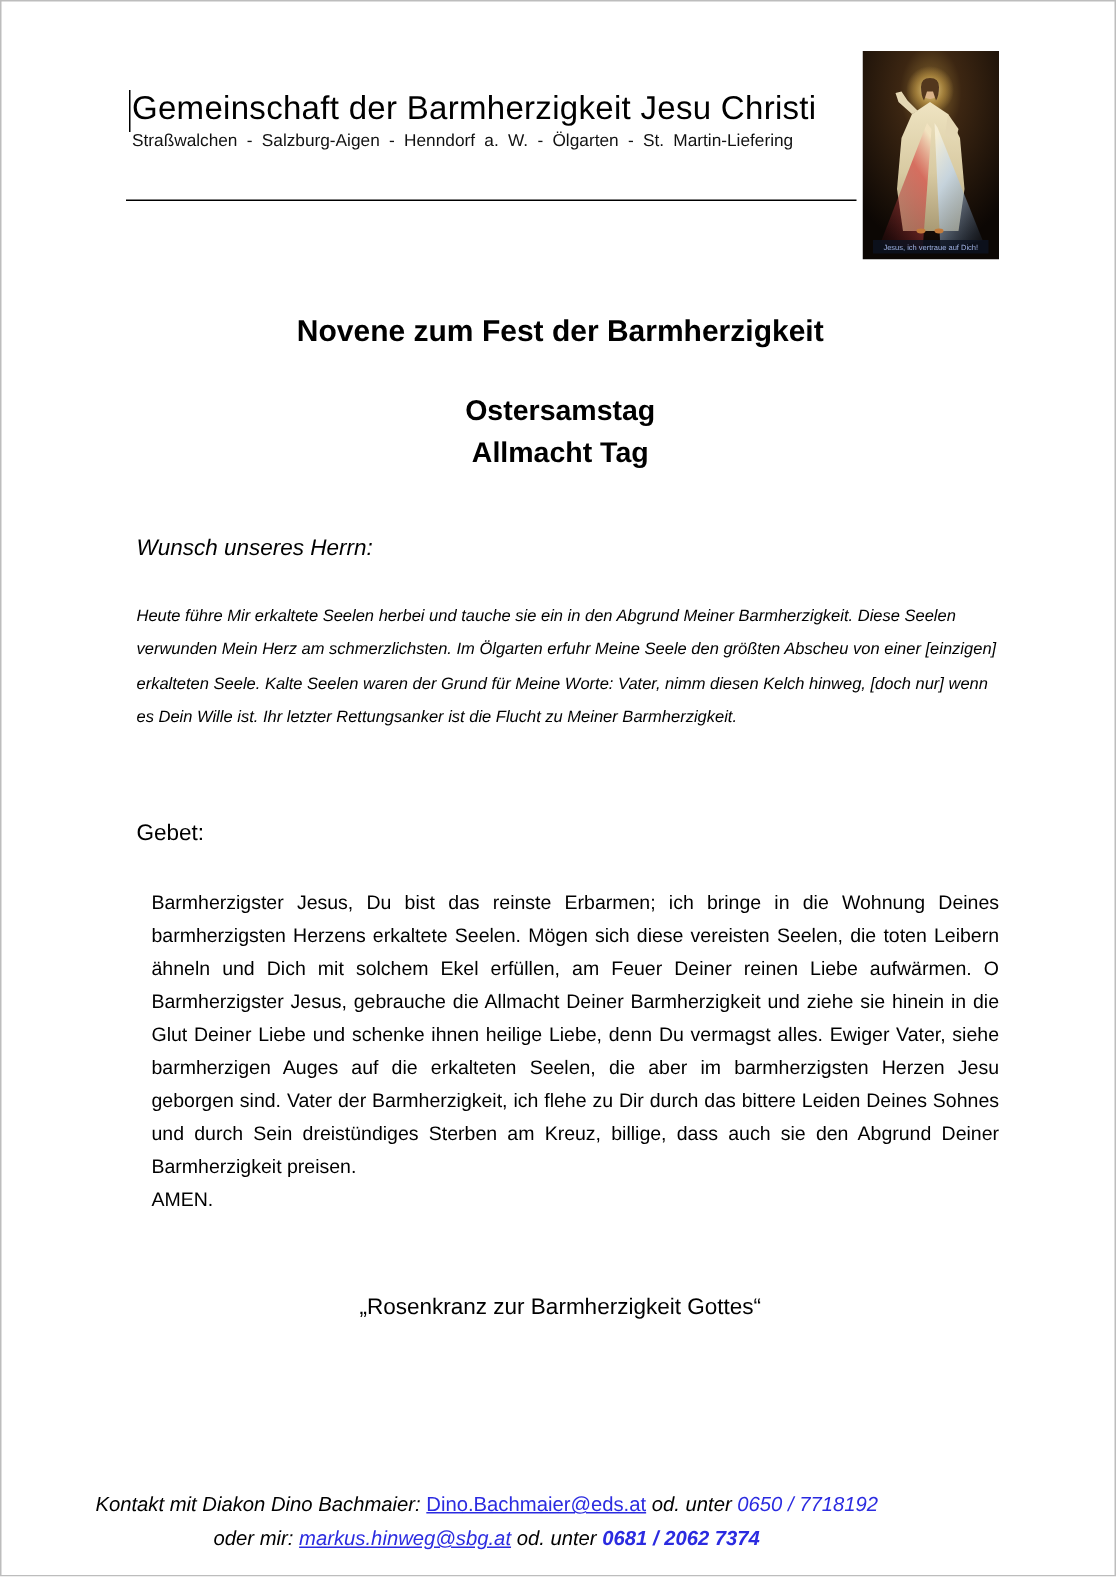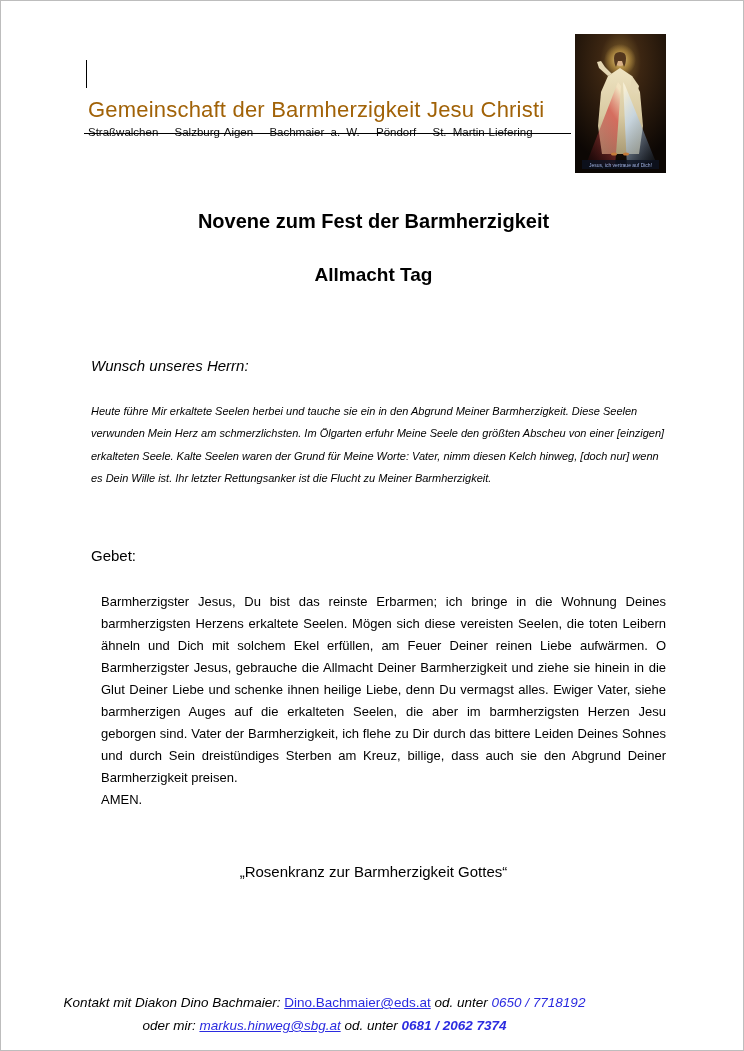--- a/index.html
+++ b/index.html
@@ -11,21 +11,21 @@
   }
   .page {
     position:relative;
     width:744px; height:1051px;
     background:#ffffff;
     border:1px solid #bdbdbd;
     overflow:hidden;
   }
   
   .header { position:absolute; left:87px; top:58px; }
-  .org-name { font-size:22px; letter-spacing:0.2px; color:#a16207; white-space:nowrap;margin-top:38px; }
+  .org-name { font-size:22px; letter-spacing:0.2px; color:#000000; white-space:nowrap; }
   .text-cursor { position:absolute; left:85px; top:59px; width:1px; height:28px; background:#000; }
   .locations { margin-top:3px; font-size:11.5px; color:#111; word-spacing:3px; white-space:nowrap; }
   .header-rule { position:absolute; left:83px; top:132px; width:487px; height:1px; background:#000; }
 
   
   .mercy-image { position:absolute; left:574px; top:33px; width:91px; height:139px; display:block; }
 
   
   .doc-title {
     position:absolute; left:90px; top:209px; width:565px;
@@ -71,21 +71,21 @@
   .phone-bold { font-weight:bold; }
 </style>
 </head>
 <body>
 
 <div class="page">
 
   <div class="text-cursor"></div>
   <div class="header">
     <div class="org-name">Gemeinschaft der Barmherzigkeit Jesu Christi</div>
-    <div class="locations">Straßwalchen - Salzburg-Aigen - Bachmaier a. W. - Pöndorf - St. Martin-Liefering</div>
+    <div class="locations">Straßwalchen - Salzburg-Aigen - Henndorf a. W. - Ölgarten - St. Martin-Liefering</div>
   </div>
   <div class="header-rule"></div>
 
   <svg class="mercy-image" viewBox="0 0 91 139" width="91" height="139" xmlns="http://www.w3.org/2000/svg">
     <defs>
       <radialGradient id="bgGlow" cx="50%" cy="20%" r="75%">
         <stop offset="0%" stop-color="#8a6a30"></stop>
         <stop offset="30%" stop-color="#3c2612"></stop>
         <stop offset="100%" stop-color="#0c0704"></stop>
       </radialGradient>
@@ -120,20 +120,21 @@
     <polygon points="43,48 12,128 40,133 46,52" fill="url(#redRay)"></polygon>
     <polygon points="48,48 52,133 80,126 50,51" fill="url(#blueRay)"></polygon>
     <ellipse cx="39" cy="120" rx="3" ry="1.6" fill="#c47b3a"></ellipse>
     <ellipse cx="51" cy="120" rx="3" ry="1.6" fill="#c47b3a"></ellipse>
     <rect x="7" y="126" width="77" height="9" fill="#0d1322" opacity="0.8"></rect>
     <text x="45.5" y="132.5" font-size="5" fill="#9fb0e0" text-anchor="middle" font-family="Liberation Sans, sans-serif">Jesus, ich vertraue auf Dich!</text>
   </svg>
 
   <div class="doc-title">Novene zum Fest der Barmherzigkeit</div>
   <div class="day-heading">
+    <div>Ostersamstag</div>
     <div>Allmacht Tag</div>
   </div>
 
   <div class="wish-heading">Wunsch unseres Herrn:</div>
   <div class="wish-text">Heute führe Mir erkaltete Seelen herbei und tauche sie ein in den Abgrund Meiner Barmherzigkeit. Diese Seelen verwunden Mein Herz am schmerzlichsten. Im Ölgarten erfuhr Meine Seele den größten Abscheu von einer [einzigen] erkalteten Seele. Kalte Seelen waren der Grund für Meine Worte: Vater, nimm diesen Kelch hinweg, [doch nur] wenn es Dein Wille ist. Ihr letzter Rettungsanker ist die Flucht zu Meiner Barmherzigkeit.</div>
 
   <div class="prayer-heading">Gebet:</div>
   <div class="prayer-block">
     <div class="prayer-text">Barmherzigster Jesus, Du bist das reinste Erbarmen; ich bringe in die Wohnung Deines barmherzigsten Herzens erkaltete Seelen. Mögen sich diese vereisten Seelen, die toten Leibern ähneln und Dich mit solchem Ekel erfüllen, am Feuer Deiner reinen Liebe aufwärmen. O Barmherzigster Jesus, gebrauche die Allmacht Deiner Barmherzigkeit und ziehe sie hinein in die Glut Deiner Liebe und schenke ihnen heilige Liebe, denn Du vermagst alles. Ewiger Vater, siehe barmherzigen Auges auf die erkalteten Seelen, die aber im barmherzigsten Herzen Jesu geborgen sind. Vater der Barmherzigkeit, ich flehe zu Dir durch das bittere Leiden Deines Sohnes und durch Sein dreistündiges Sterben am Kreuz, billige, dass auch sie den Abgrund Deiner Barmherzigkeit preisen.</div>
     <div class="amen-line">AMEN.</div>

